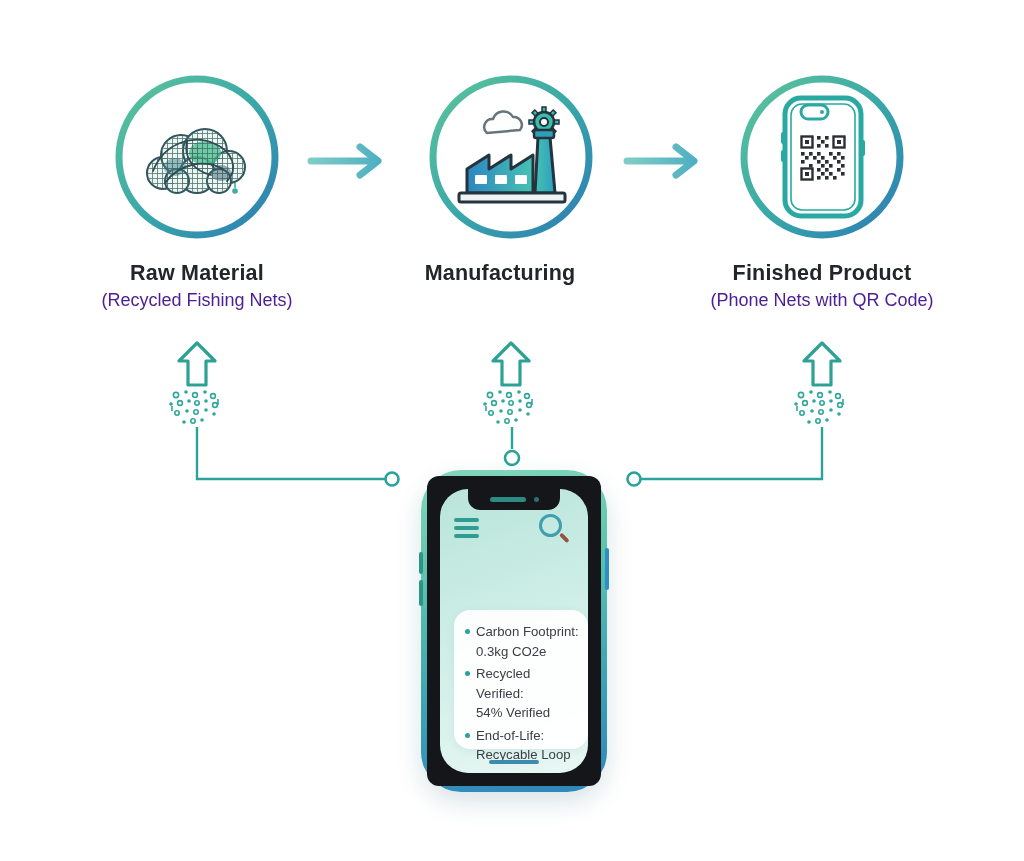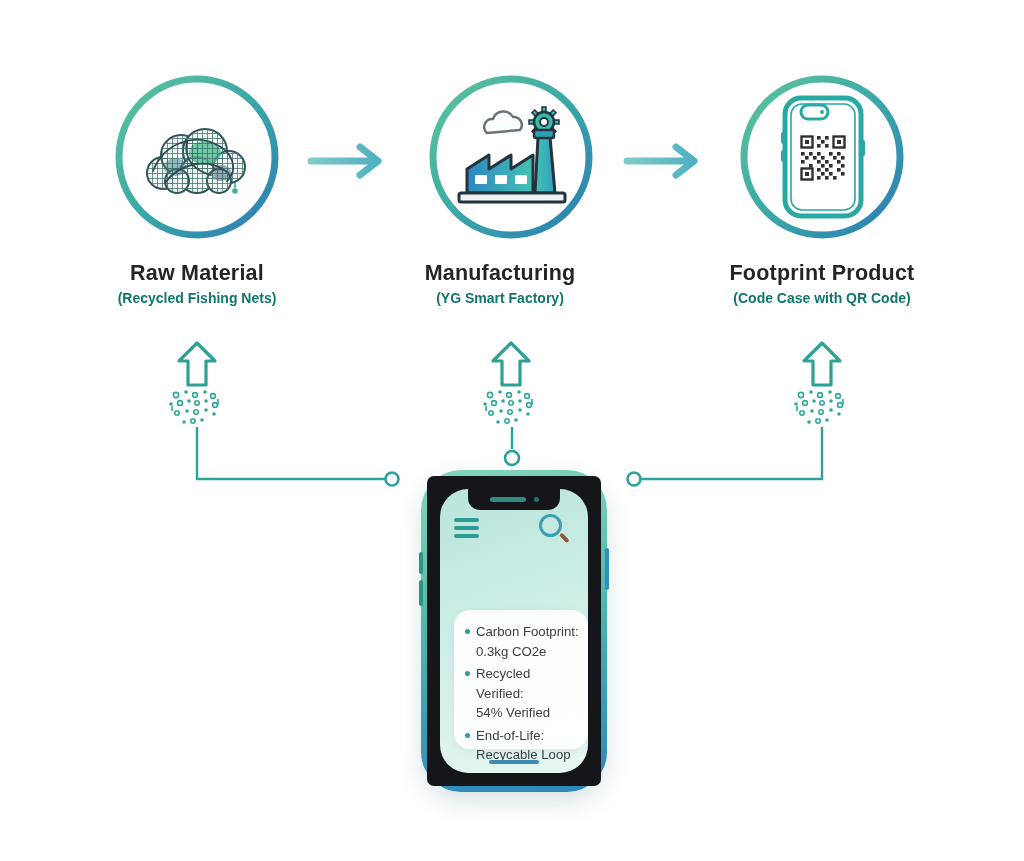--- a/index.html
+++ b/index.html
@@ -15,39 +15,39 @@
 
   .flow-arrow { position:absolute; top:142px; width:90px; height:38px; }
   .flow-arrow-1 { left:304px; }
   .flow-arrow-2 { left:620px; }
 
   .stage-label { position:absolute; top:261px; width:340px; text-align:center; }
   .label-1 { left:27px; }
   .label-2 { left:330px; }
   .label-3 { left:652px; }
   .stage-title { font-size:21.5px; font-weight:bold; color:#22262a; letter-spacing:.2px; }
-  .stage-sub { font-size:14px; font-weight:bold; color:#0f766e; margin-top:4px; }
+  .stage-sub { font-size:18px; font-weight:normal; color:#4c1d95; margin-top:4px; }
 
   .emission { position:absolute; top:340px; width:70px; height:92px; }
   .emission-1 { left:162px; }
   .emission-2 { left:476px; }
   .emission-3 { left:787px; }
 
   .connectors { position:absolute; left:0; top:0; width:1024px; height:861px; pointer-events:none; }
 
   
   .phone { position:absolute; left:421px; top:470px; width:186px; height:322px;
            border-radius:40px;
            background:linear-gradient(170deg,#84d6bb 0%,#5cc2ae 32%,#3da4b4 66%,#2e85bb 100%);
            box-shadow:0 10px 24px rgba(40,100,110,.18); }
   .side-btn { position:absolute; background:#2f9488; border-radius:2px; }
   .side-btn.l1 { left:-2px; top:82px; width:4px; height:22px; }
   .side-btn.l2 { left:-2px; top:110px; width:4px; height:26px; }
   .side-btn.r1 { right:-2px; top:78px; width:4px; height:42px; background:#2f8fc4; }
-  .phone-bezel { position:absolute; inset:6px; border-radius:7px; background:#141619; }
+  .phone-bezel { position:absolute; inset:6px; border-radius:12px; background:#141619; }
   .phone-screen { position:absolute; inset:13px; border-radius:28px; overflow:hidden;
                   background:linear-gradient(160deg,#b9e4da 0%,#cdeee6 45%,#e9f7f3 100%); }
   .notch { position:absolute; top:0; left:50%; transform:translateX(-50%); width:92px; height:21px;
            background:#141619; border-radius:0 0 12px 12px; }
   .notch .speaker { position:absolute; left:calc(50% - 24px); top:8px; width:36px; height:5px;
                     border-radius:3px; background:#2d8b84; }
   .notch .cam { position:absolute; left:calc(50% + 20px); top:8px; width:5px; height:5px;
                 border-radius:50%; background:#2b6f6d; }
   .menu-icon { position:absolute; left:14px; top:29px; width:25px; }
   .menu-icon span { display:block; width:25px; height:3.5px; border-radius:2px; background:#2d9c92; margin-bottom:4.5px; }
@@ -239,25 +239,24 @@
       </g>
     </svg>
   </div>
 
   <div class="stage-label label-1">
     <div class="stage-title">Raw Material</div>
     <div class="stage-sub">(Recycled Fishing Nets)</div>
   </div>
   <div class="stage-label label-2">
     <div class="stage-title">Manufacturing</div>
-    <div class="stage-sub">(YG Smart Factory)</div>
   </div>
   <div class="stage-label label-3">
-    <div class="stage-title">Footprint Product</div>
-    <div class="stage-sub">(Code Case with QR Code)</div>
+    <div class="stage-title">Finished Product</div>
+    <div class="stage-sub">(Phone Nets with QR Code)</div>
   </div>
 
   <svg class="emission emission-1" viewBox="0 0 70 92">
     <path d="M35 3 L53 21 L44 21 L44 45 L26 45 L26 21 L17 21 Z" fill="none" stroke="#2ea195" stroke-width="3.2" stroke-linejoin="round"></path>
     <g stroke="#2fa89b" stroke-width="1.6" fill="none">
       <circle cx="14" cy="55" r="2.6"></circle>
         <circle cx="33" cy="55" r="2.4"></circle>
         <circle cx="51" cy="56" r="2.4"></circle>
       <circle cx="18" cy="63" r="2.4"></circle>
         <circle cx="35" cy="63" r="2.2"></circle>

